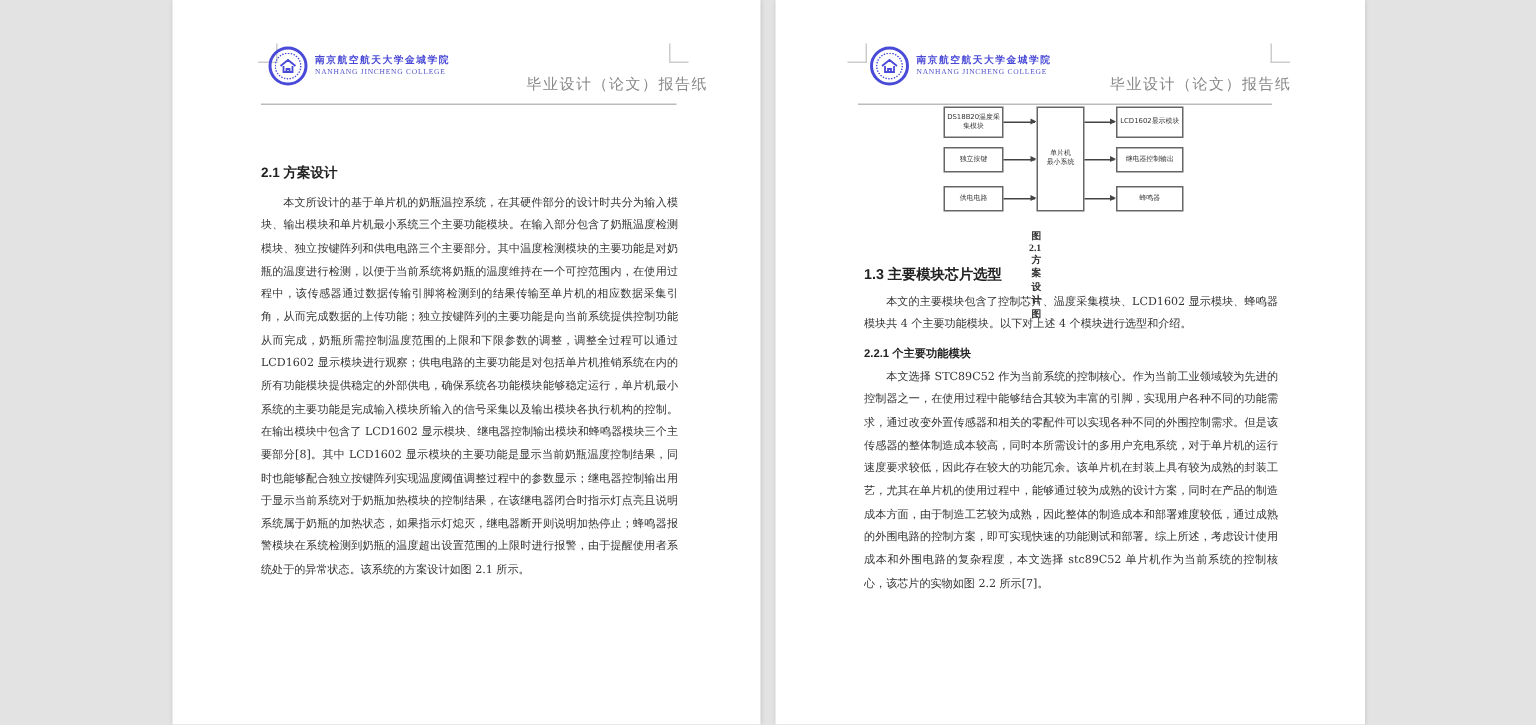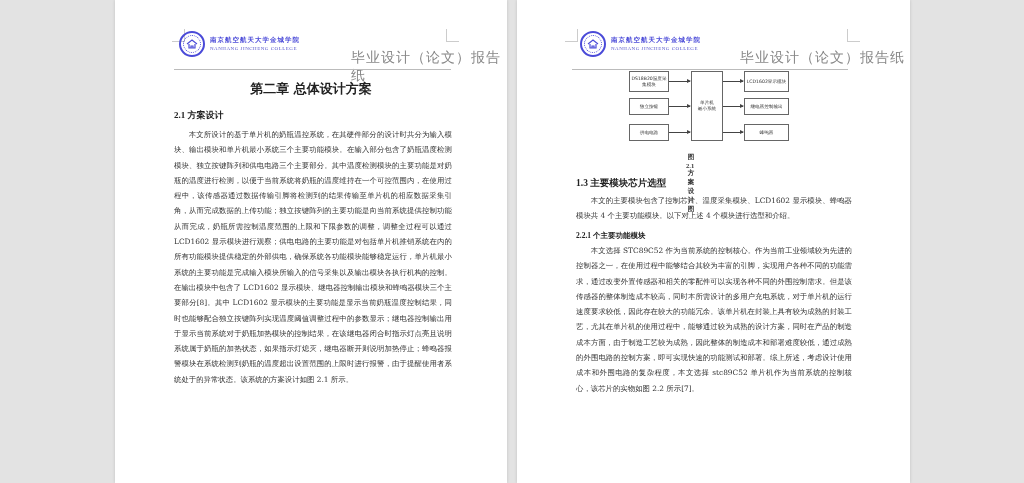--- a/index.html
+++ b/index.html
@@ -32,31 +32,31 @@
   .logo-seal::before {
     content:""; position:absolute; width:16px; height:16px; border-radius:50%;
     border:1px dotted #4a4ad8;
   }
   .logo-seal svg { position:relative; }
   .logo-text { margin-left:5px; line-height:1; }
   .logo-cn { font-size:6.5px; color:#4a4ad8; letter-spacing:1px; font-weight:bold; }
   .logo-en { font-size:5px; color:#5555cc; letter-spacing:0.5px; margin-top:2px; font-family:"Liberation Serif", serif; }
 
   .header-caption {
-    position:absolute; font-size:14px; color:#888; letter-spacing:1px;
+    position:absolute; font-size:10px; color:#888; letter-spacing:1px;
     font-family:Liberation Sans, sans-serif;
   }
   .header-rule { position:absolute; height:1px; background:#bbb; }
 
   .chapter-title {
     position:absolute; left:0; width:100%; text-align:center;
     font-family:"DejaVu Sans", sans-serif; font-size:13px; font-weight:bold; color:#222;
   }
   .section-heading {
-    position:absolute; font-family:Liberation Serif, serif;
+    position:absolute; font-family:Liberation Sans, sans-serif;
     font-size:9px; font-weight:bold; color:#222;
   }
   .section-heading.big { font-size:9.5px; }
   .section-heading.small { font-size:7.5px; }
 
   .body-text {
     position:absolute; font-size:7.4px; line-height:15.3px; color:#333;
     text-align:justify; text-indent:2em; margin:0;
   }
 
@@ -93,21 +93,20 @@
         </svg>
     </div>
     <div class="logo-text">
       <div class="logo-cn">南京航空航天大学金城学院</div>
       <div class="logo-en">NANHANG JINCHENG COLLEGE</div>
     </div>
   </div>
   <div class="header-caption" style="left:236px;top:49px;">毕业设计（论文）报告纸</div>
   <div class="header-rule" style="left:59px;top:69px;width:277px;"></div>
 
-  <div class="chapter-title" style="top:80px;">第二章  总体设计方案</div>
 
   <div class="section-heading" style="left:59px;top:109px;">2.1 方案设计</div>
 
   <p class="body-text" style="left:59px;top:127px;width:278px;">本文所设计的基于单片机的奶瓶温控系统，在其硬件部分的设计时共分为输入模块、输出模块和单片机最小系统三个主要功能模块。在输入部分包含了奶瓶温度检测模块、独立按键阵列和供电电路三个主要部分。其中温度检测模块的主要功能是对奶瓶的温度进行检测，以便于当前系统将奶瓶的温度维持在一个可控范围内，在使用过程中，该传感器通过数据传输引脚将检测到的结果传输至单片机的相应数据采集引角，从而完成数据的上传功能；独立按键阵列的主要功能是向当前系统提供控制功能从而完成，奶瓶所需控制温度范围的上限和下限参数的调整，调整全过程可以通过 LCD1602 显示模块进行观察；供电电路的主要功能是对包括单片机推销系统在内的所有功能模块提供稳定的外部供电，确保系统各功能模块能够稳定运行，单片机最小系统的主要功能是完成输入模块所输入的信号采集以及输出模块各执行机构的控制。在输出模块中包含了 LCD1602 显示模块、继电器控制输出模块和蜂鸣器模块三个主要部分[8]。其中 LCD1602 显示模块的主要功能是显示当前奶瓶温度控制结果，同时也能够配合独立按键阵列实现温度阈值调整过程中的参数显示；继电器控制输出用于显示当前系统对于奶瓶加热模块的控制结果，在该继电器闭合时指示灯点亮且说明系统属于奶瓶的加热状态，如果指示灯熄灭，继电器断开则说明加热停止；蜂鸣器报警模块在系统检测到奶瓶的温度超出设置范围的上限时进行报警，由于提醒使用者系统处于的异常状态。该系统的方案设计如图 2.1 所示。</p>
 </div>
 
 <div class="page" id="page2">
   <div class="corner-mark tl" style="left:48px;top:29px;"></div>
   <div class="corner-mark tr" style="left:330px;top:29px;"></div>
 

